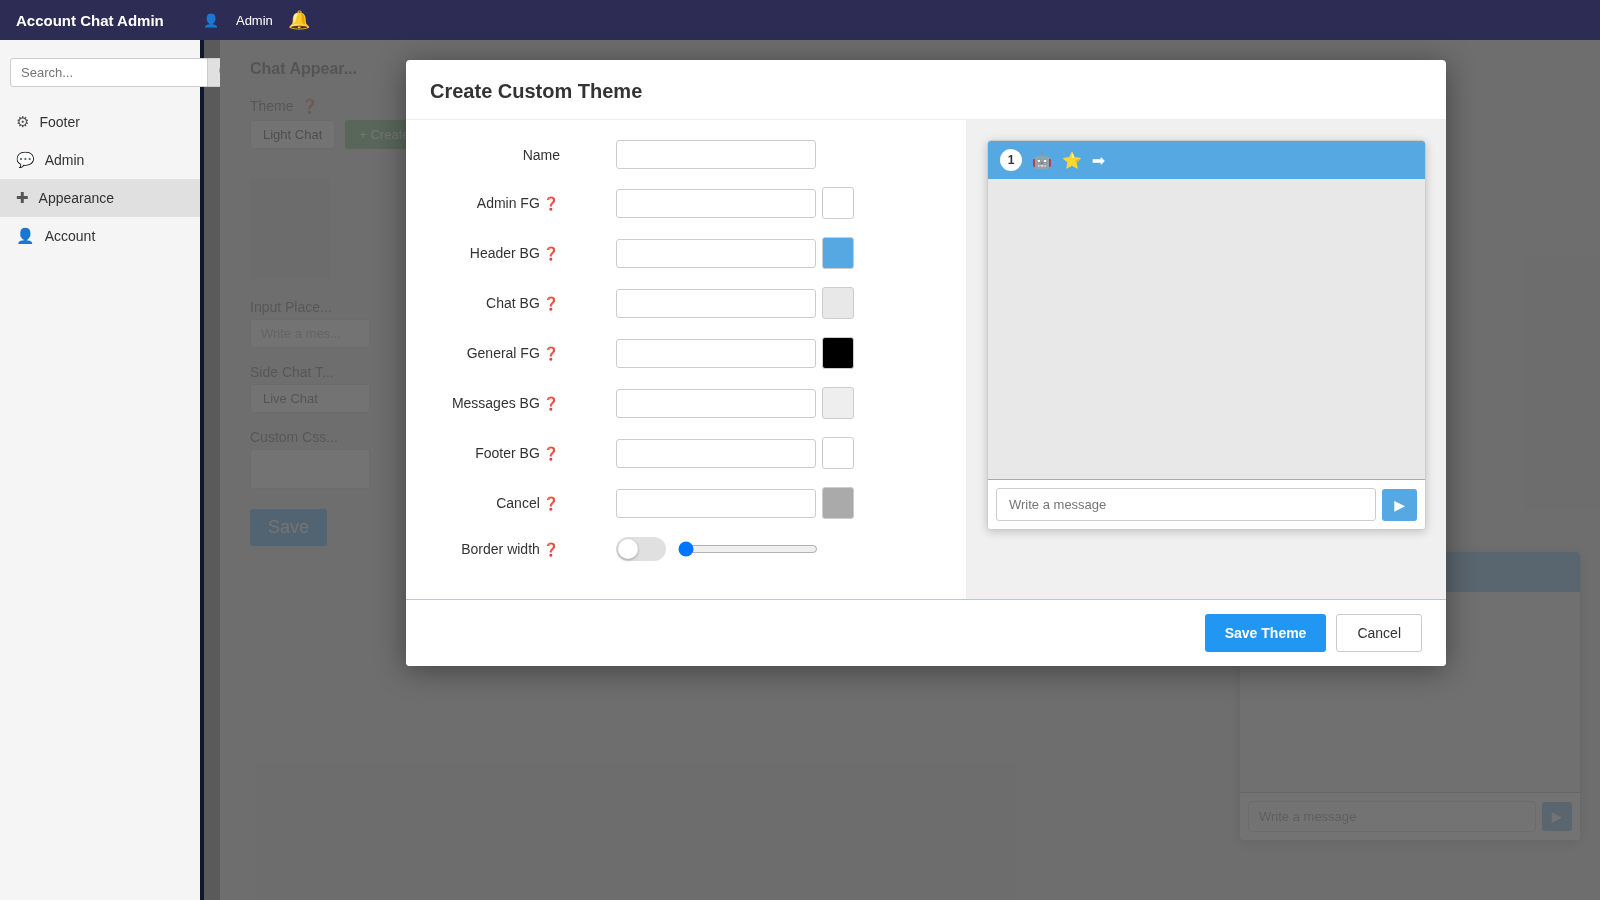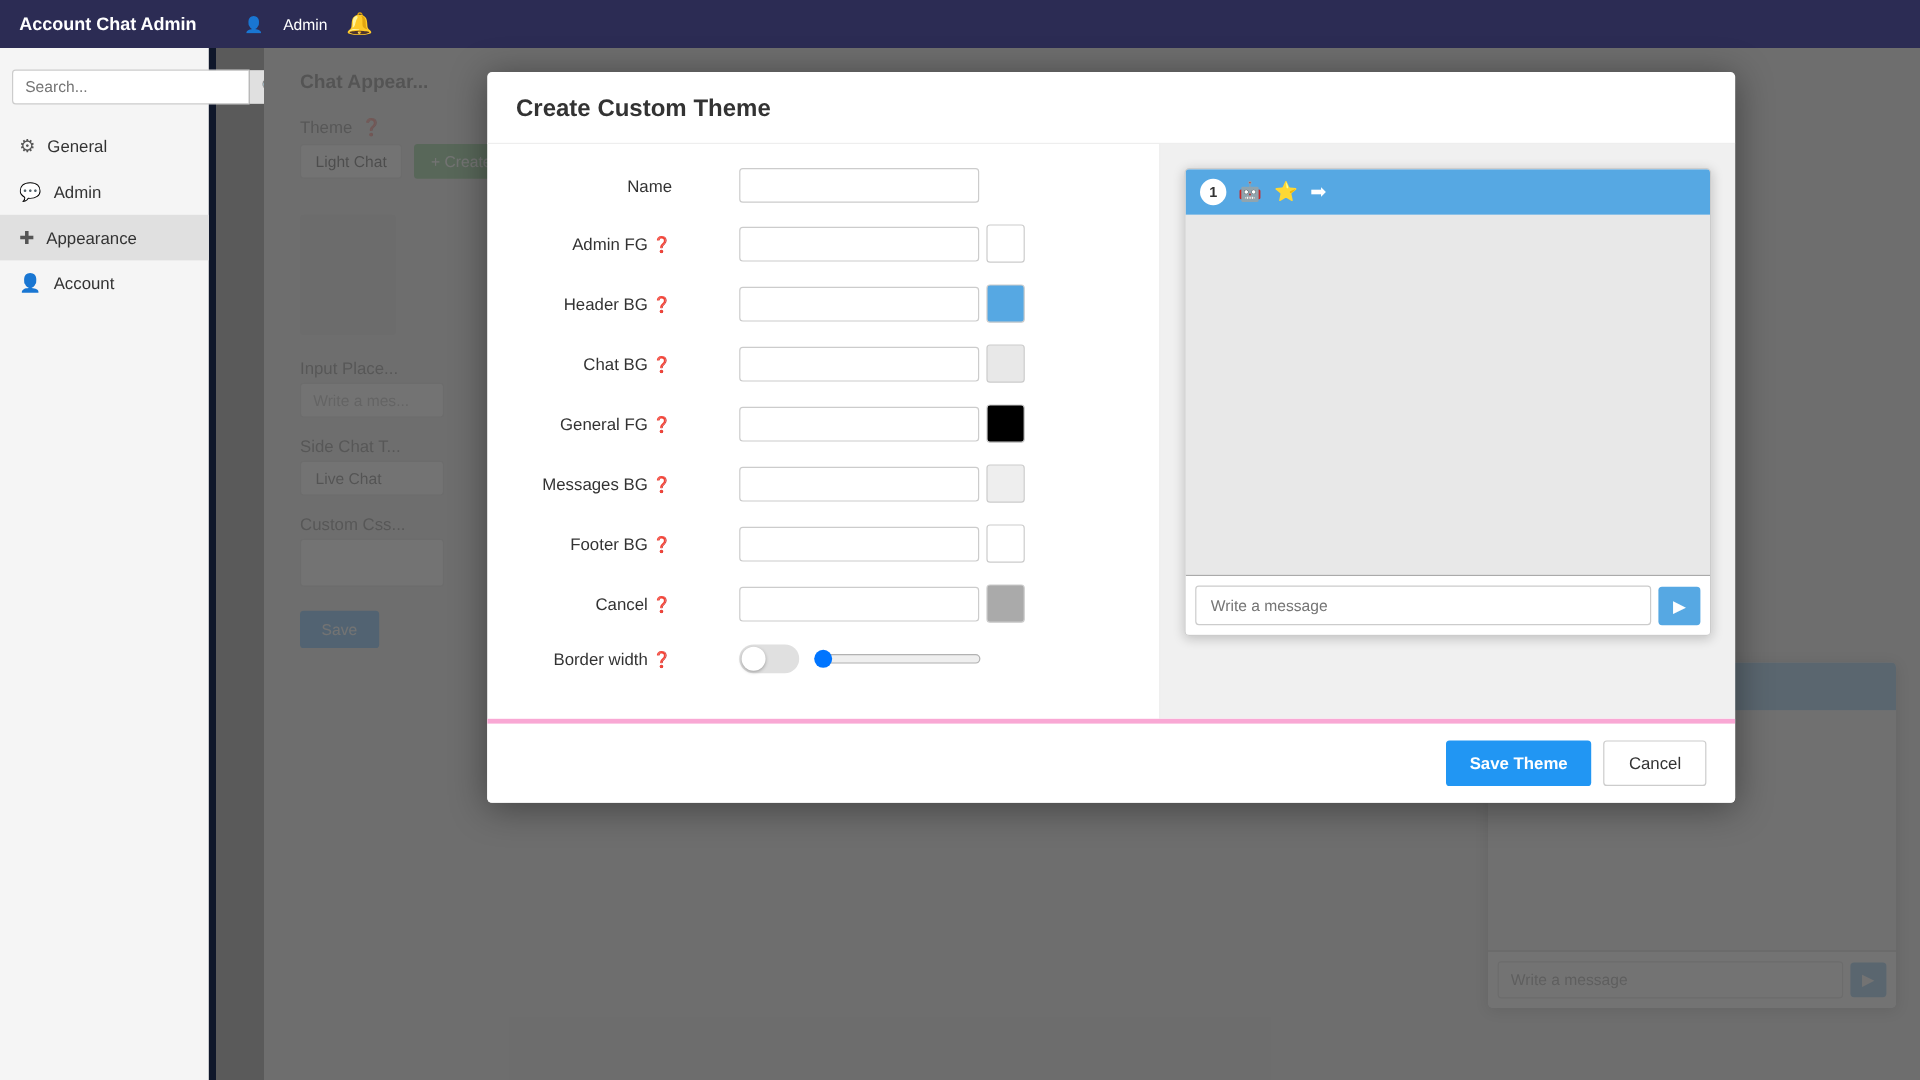--- a/index.html
+++ b/index.html
@@ -12,22 +12,22 @@
       z-index: 10;
     }
     .topbar-title { color: #fff; font-size: 15px; font-weight: bold; margin-right: 40px; }
     .topbar-plan { color: #ccc; font-size: 13px; flex: 1; }
     .topbar-plan span { color: #4fc3f7; font-weight: bold; }
     .topbar-plan a { color: #4fc3f7; text-decoration: none; }
     .topbar-right { display: flex; align-items: center; gap: 16px; color: #fff; font-size: 13px; }
 
     
     .sidebar {
-      position: absolute; top: 40px; left: 0; bottom: 0; width: 180px;
-      background: #f5f5f5; border-right: 6px solid #0f172a; padding-top: 10px;
+      position: absolute; top: 40px; left: 0; bottom: 0; width: 204px;
+      background: #f5f5f5; border-right: 4px solid #0f172a; padding-top: 10px;
     }
     .search-box {
       display: flex; align-items: center; margin: 8px 10px 16px 10px;
     }
     .search-box input {
       flex: 1; padding: 6px 10px; border: 1px solid #ccc; border-radius: 3px 0 0 3px; font-size: 13px;
       outline: none;
     }
     .search-box button {
       padding: 6px 10px; background: #e0e0e0; border: 1px solid #ccc; border-left: none;
@@ -129,21 +129,21 @@
       flex: 1; padding: 8px 12px; border: 1px solid #ccc; border-radius: 3px; font-size: 13px;
       background: #fff; outline: none; color: #999;
     }
     .chat-preview-footer .send-btn {
       background: #56a8e3; color: #fff; border: none; padding: 8px 12px;
       border-radius: 3px; cursor: pointer; font-size: 14px;
     }
 
     
     .modal-footer {
-      padding: 14px 24px; border-top: 4px solid #f9a8d4; display: flex;
+      padding: 14px 24px; border-top: 1px solid #f9a8d4; display: flex;
       justify-content: flex-end; gap: 10px; background: #fff;
     }
     .btn-primary {
       background: #2196f3; color: #fff; border: none; padding: 10px 20px;
       border-radius: 3px; cursor: pointer; font-size: 14px; font-weight: bold;
     }
     .btn-secondary {
       background: #fff; color: #333; border: 1px solid #ccc; padding: 10px 20px;
       border-radius: 3px; cursor: pointer; font-size: 14px;
     }
@@ -203,21 +203,21 @@
   </div>
 </div>
 
 <div class="sidebar">
   <div class="search-box">
     <input type="text" placeholder="Search..." style="">
     <button>🔍</button>
   </div>
   <div class="nav-item">
     <span class="nav-icon">⚙</span>
-    <span>General</span>
+    <span>Footer</span>
   </div>
   <div class="nav-item">
     <span class="nav-icon">💬</span>
     <span>Admin</span>
   </div>
   <div class="nav-item" style="background:#e0e0e0;">
     <span class="nav-icon">✚</span>
     <span>Appearance</span>
   </div>
   <div class="nav-item">
@@ -247,21 +247,21 @@
   </div>
   <div style="margin-top:16px;">
     <div style="color:#444;font-size:14px;margin-bottom:4px;">Side Chat T...</div>
     <div style="background:#fff;border:1px solid #ccc;border-radius:3px;padding:6px 12px;color:#333;font-size:13px;width:120px;">Live Chat</div>
   </div>
   <div style="margin-top:16px;">
     <div style="color:#444;font-size:14px;margin-bottom:4px;">Custom Css...</div>
     <div style="background:#fff;border:1px solid #ccc;border-radius:3px;width:120px;height:40px;"></div>
   </div>
   <div style="margin-top:20px;">
-    <button style="background:#2196f3;color:#fff;border:none;padding:8px 18px;border-radius:3px;cursor:pointer;font-size:13px;">Save</button>
+    <button style="background:#2196f3;color:#fff;border:none;padding:8px 18px;border-radius:3px;cursor:pointer;font-size:18px;">Save</button>
   </div>
 
   <div class="bg-chat-preview">
     <div class="bg-chat-header">
       <div class="badge">1</div>
       <span class="icon-btn">🤖</span>
       <span class="icon-btn">⭐</span>
       <span class="icon-btn">➡</span>
     </div>
     <div class="bg-chat-body"></div>

